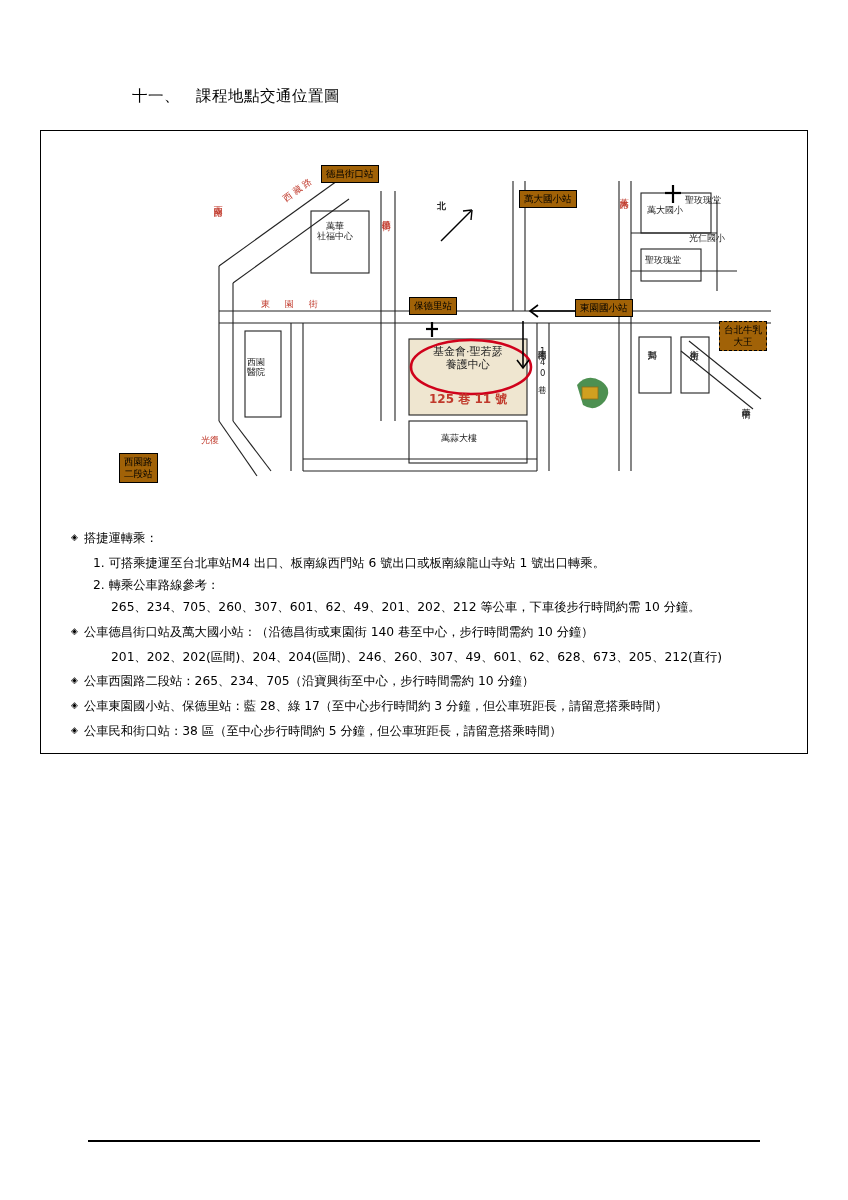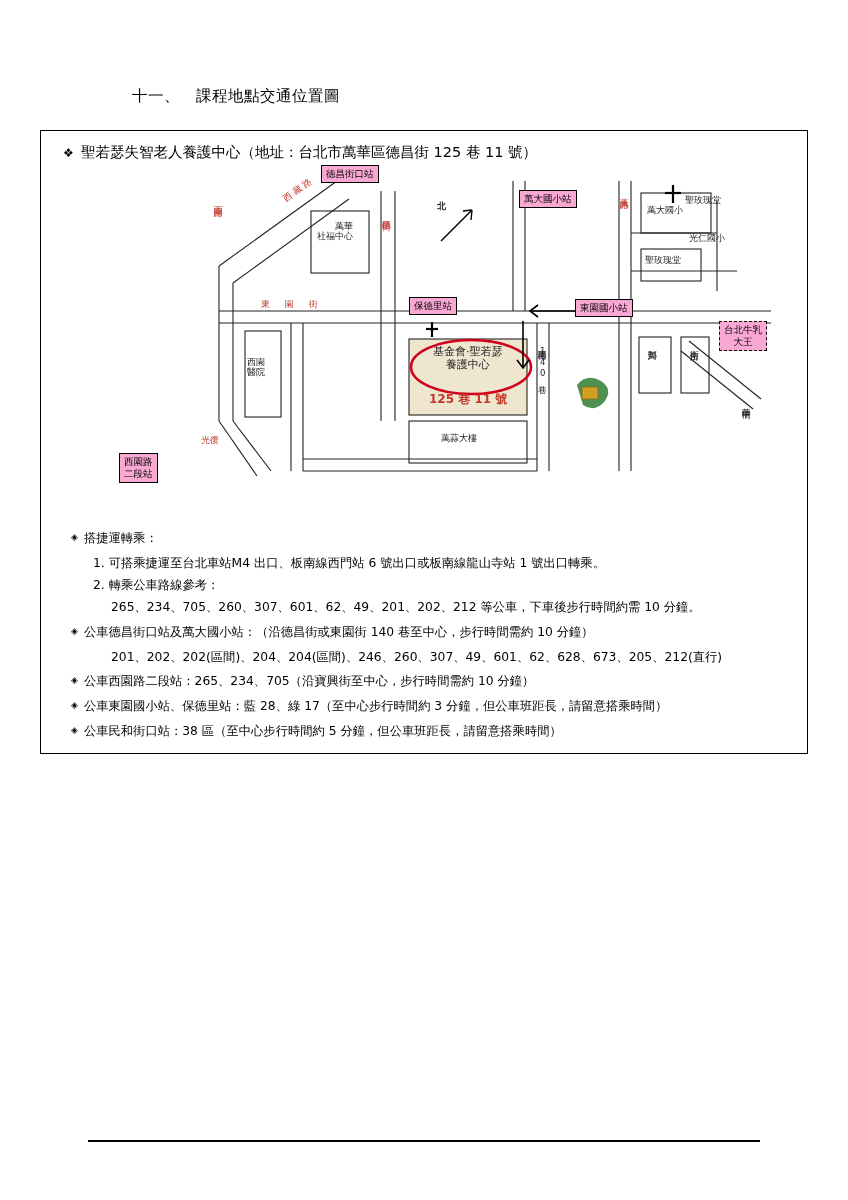--- a/index.html
+++ b/index.html
@@ -78,21 +78,21 @@
   .maplabel.red { color: #c0392b; }
   .maplabel.vert {
     writing-mode: vertical-rl;
     text-orientation: upright;
     letter-spacing: 1px;
   }
   .boxlabel {
     position: absolute;
     font-size: 9.5px;
     border: 1px solid #000;
-    background: #f9a8d4;
+    background: #a16207;
     padding: 2px 4px;
     white-space: nowrap;
     line-height: 1.25;
     text-align: center;
   }
   .boxlabel.dashed { border-style: dashed; }
 
   
   .notes {
     position: absolute;
@@ -148,23 +148,20 @@
 <body>
 
 <div class="page">
 
   <div class="section-heading">
     <span class="num">十一、</span><span>課程地點交通位置圖</span>
   </div>
 
   <div class="frame">
 
-    <div class="frame-title">
-      <span class="bullet">❖</span><span>聖若瑟失智老人養護中心（地址：台北市萬華區德昌街 125 巷 11 號）</span>
-    </div>
 
     <div class="map">
       <svg width="630" height="350" viewBox="0 0 630 350">
         <g stroke="#222" stroke-width="1.1" fill="none">
 
           <line x1="78" y1="95" x2="196" y2="10"></line>
           <line x1="92" y1="112" x2="208" y2="28"></line>
 
           <line x1="78" y1="95" x2="78" y2="250"></line>
           <line x1="92" y1="112" x2="92" y2="250"></line>
@@ -241,21 +238,21 @@
       <div class="boxlabel" style="left:378px; top:-6px;margin-top:25px;">萬大國小站</div>
       <div class="boxlabel" style="left:268px; top:126px;">保德里站</div>
       <div class="boxlabel" style="left:434px; top:128px;">東園國小站</div>
       <div class="boxlabel" style="left:-22px; top:282px;">西園路<br>二段站</div>
       <div class="boxlabel dashed" style="left:578px; top:150px;text-align:center;">台北牛乳<br>大王</div>
 
       <div class="maplabel" style="left:506px; top:34px;">萬大國小</div>
       <div class="maplabel" style="left:544px; top:24px;">聖玫瑰堂</div>
       <div class="maplabel" style="left:548px; top:62px;">光仁國小</div>
       <div class="maplabel" style="left:504px; top:84px;">聖玫瑰堂</div>
-      <div class="maplabel" style="left:176px; top:50px; text-align:right;">萬華<br>社福中心</div>
+      <div class="maplabel" style="left:176px; top:50px; text-align:center;">萬華<br>社福中心</div>
       <div class="maplabel" style="left:106px; top:186px; text-align:center;">西園<br>醫院</div>
       <div class="maplabel" style="left:292px; top:175px; text-align:center; font-size:11px;">基金會‧聖若瑟<br>養護中心</div>
       <div class="maplabel red" style="left:288px; top:222px; font-size:12px;font-weight:bold;">125 巷 11 號</div>
       <div class="maplabel" style="left:300px; top:262px;">萬蒜大樓</div>
       <div class="maplabel vert" style="left:506px; top:172px;">郵局</div>
       <div class="maplabel vert" style="left:548px; top:172px;">衛生所</div>
       <div class="maplabel vert" style="left:600px; top:230px;">華中橋</div>
 
       <div class="maplabel red" style="left:140px; top:14px; transform:rotate(-36deg);">西 藏 路</div>
       <div class="maplabel red vert" style="left:72px; top:28px;">西園路</div>

